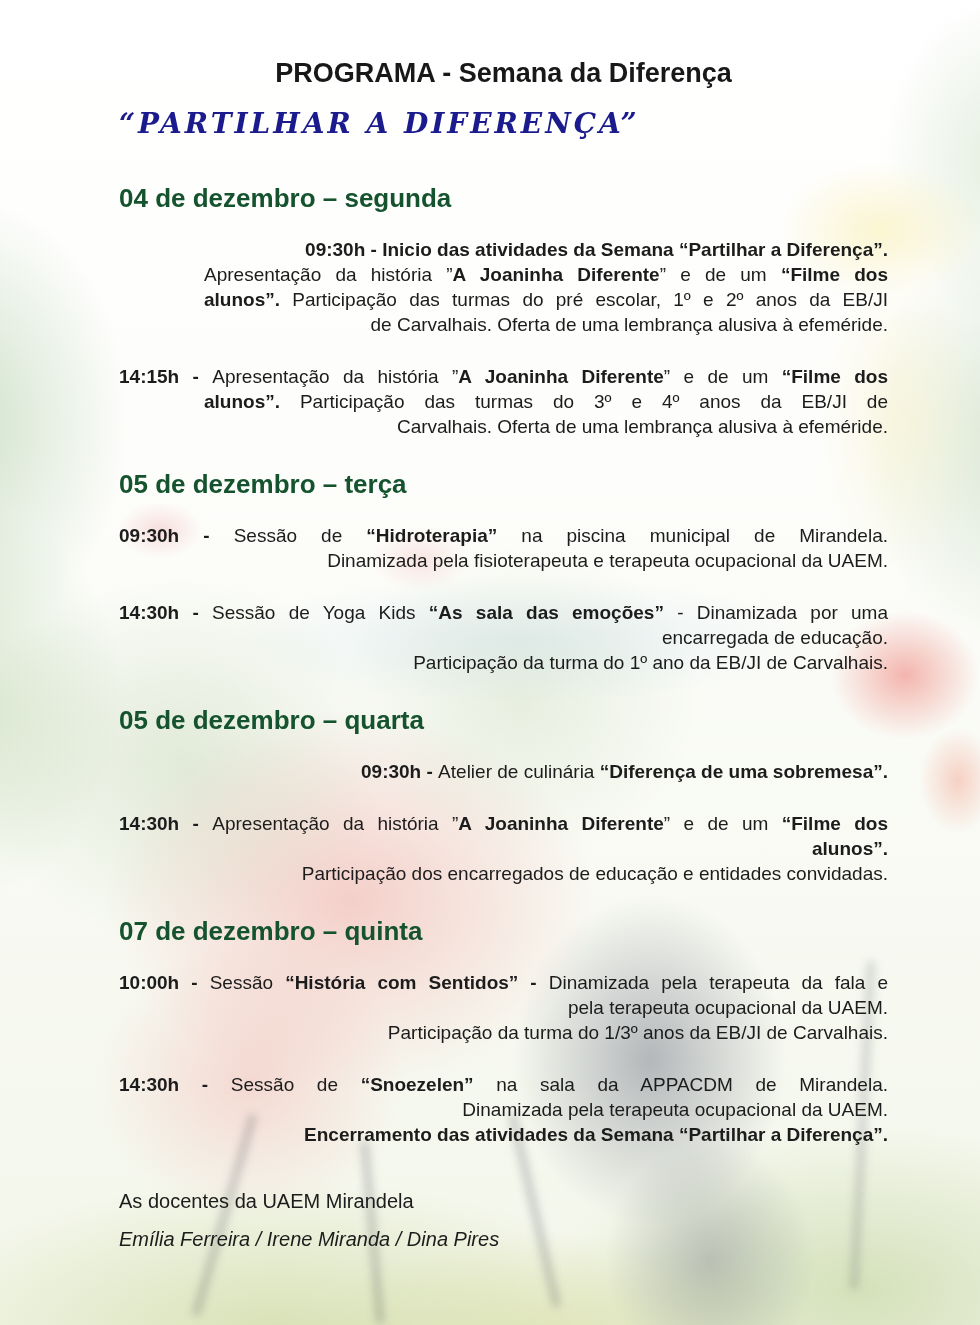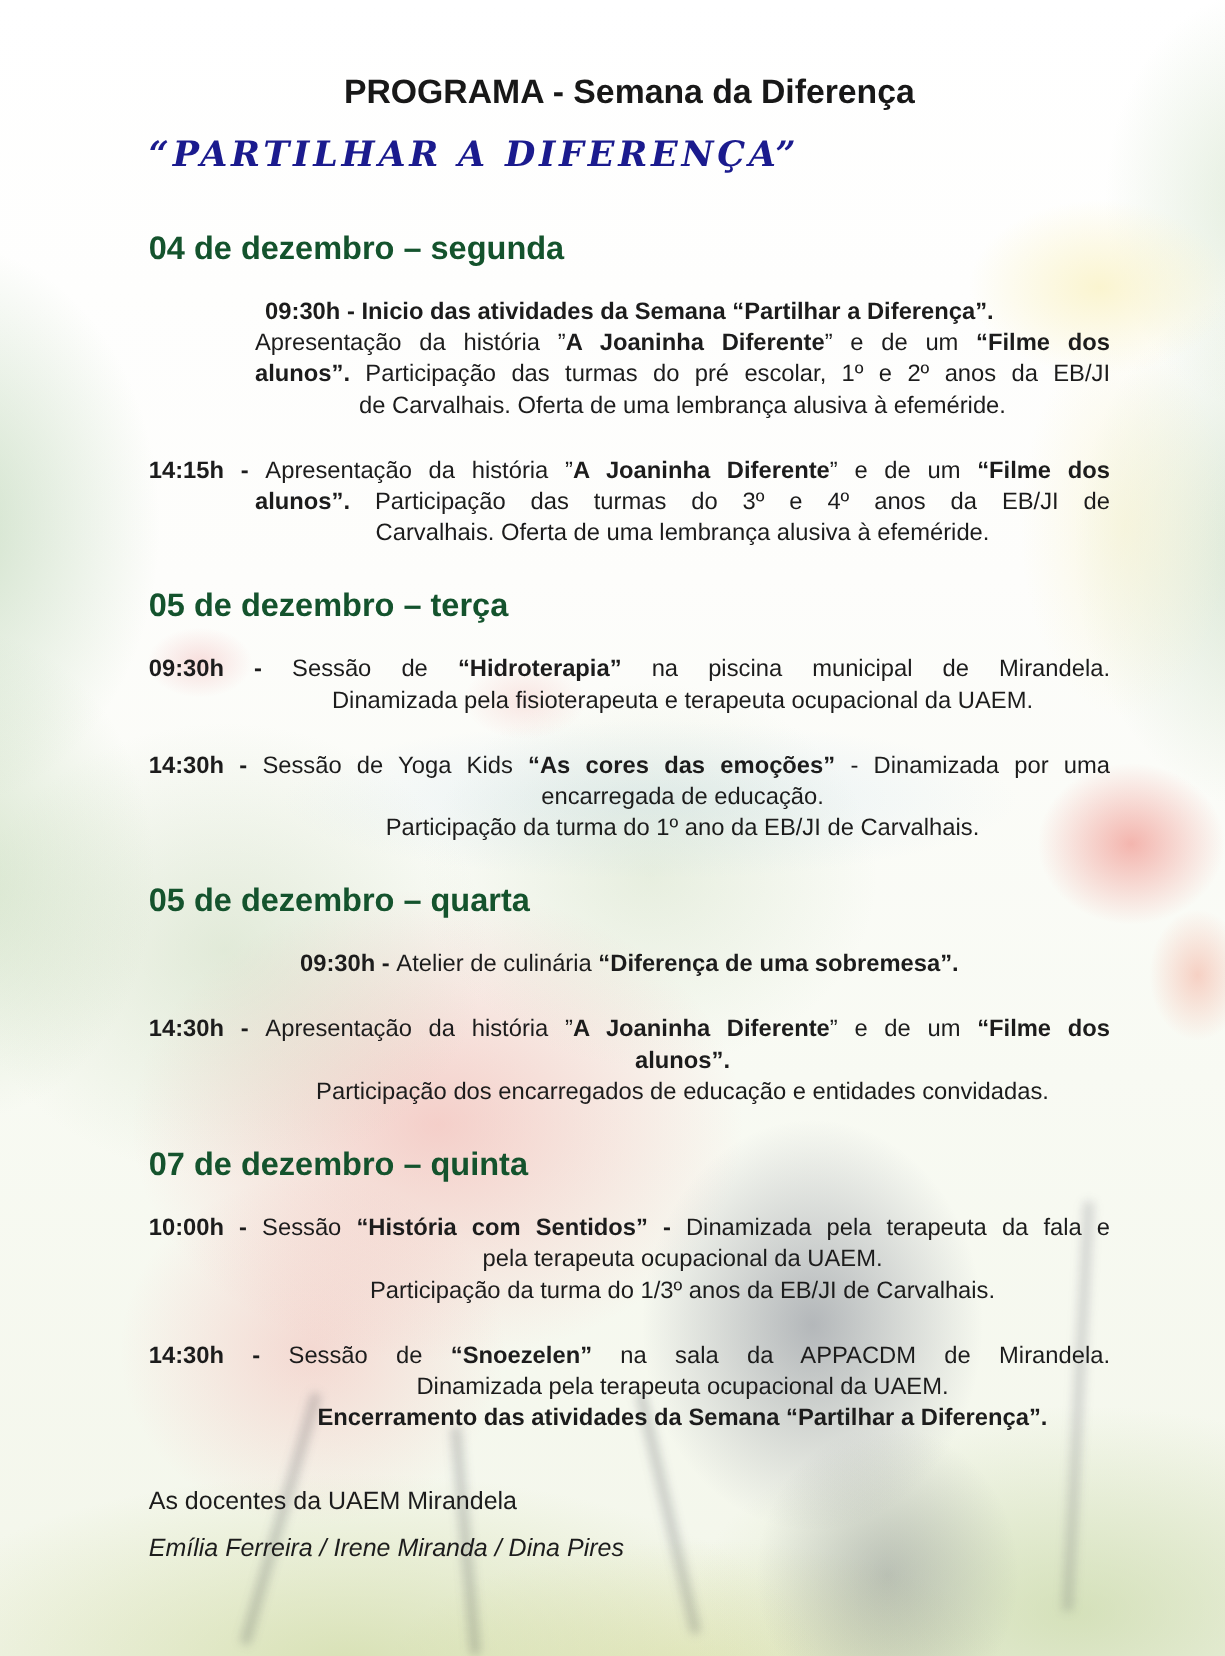--- a/index.html
+++ b/index.html
@@ -86,21 +86,21 @@
     margin-top: 30px;
     margin-bottom: 24px;
     font-size: 26px;
     font-weight: bold;
     line-height: 30px;
     color: #14532d;
   }
   .day-section:first-of-type .day-heading { margin-top: 42px; }
   .entry { padding-left: 85px; font-size: 19px; line-height: 25px; }
   .entry + .entry { margin-top: 27px; }
-  .line { text-align: center; }
+  .line { text-align: right; }
   .line.justify { text-align: justify; text-align-last: justify; }
   .line.first { text-indent: -85px; }
   .time, .sep, .b { font-weight: bold; }
 
   .footer {
     margin-top: 42px;
     text-align: left;
     font-size: 20px;
     line-height: 25px;
   }
@@ -138,21 +138,21 @@
           <div class="line"><span>Carvalhais. Oferta de uma lembrança alusiva à efeméride.</span></div>
         </div>
       </section>
       <section class="day-section">
         <h2 class="day-heading">05 de dezembro – terça</h2>
         <div class="entry">
           <div class="line first justify"><span class="time">09:30h</span><span class="sep"> - </span><span>Sessão de </span><span class="b">“Hidroterapia”</span><span> na piscina municipal de Mirandela.</span></div>
           <div class="line"><span>Dinamizada pela fisioterapeuta e terapeuta ocupacional da UAEM.</span></div>
         </div>
         <div class="entry">
-          <div class="line first justify"><span class="time">14:30h</span><span class="sep"> - </span><span>Sessão de Yoga Kids </span><span class="b">“As cores das emoções”</span><span> - Dinamizada por uma</span></div>
+          <div class="line first justify"><span class="time">14:30h</span><span class="sep"> - </span><span>Sessão de Yoga Kids </span><span class="b">“As sala das emoções”</span><span> - Dinamizada por uma</span></div>
           <div class="line"><span>encarregada de educação.</span></div>
           <div class="line"><span>Participação da turma do 1º ano da EB/JI de Carvalhais.</span></div>
         </div>
       </section>
       <section class="day-section">
         <h2 class="day-heading">05 de dezembro – quarta</h2>
         <div class="entry">
           <div class="line first"><span class="time">09:30h</span><span class="sep"> - </span><span>Atelier de culinária </span><span class="b">“Diferença de uma sobremesa”.</span></div>
         </div>
         <div class="entry">

